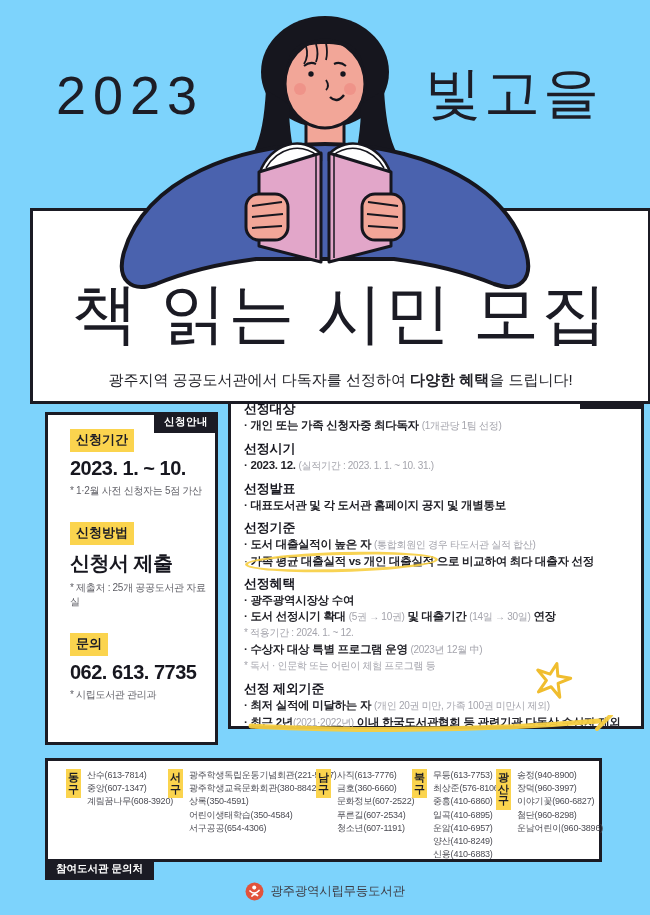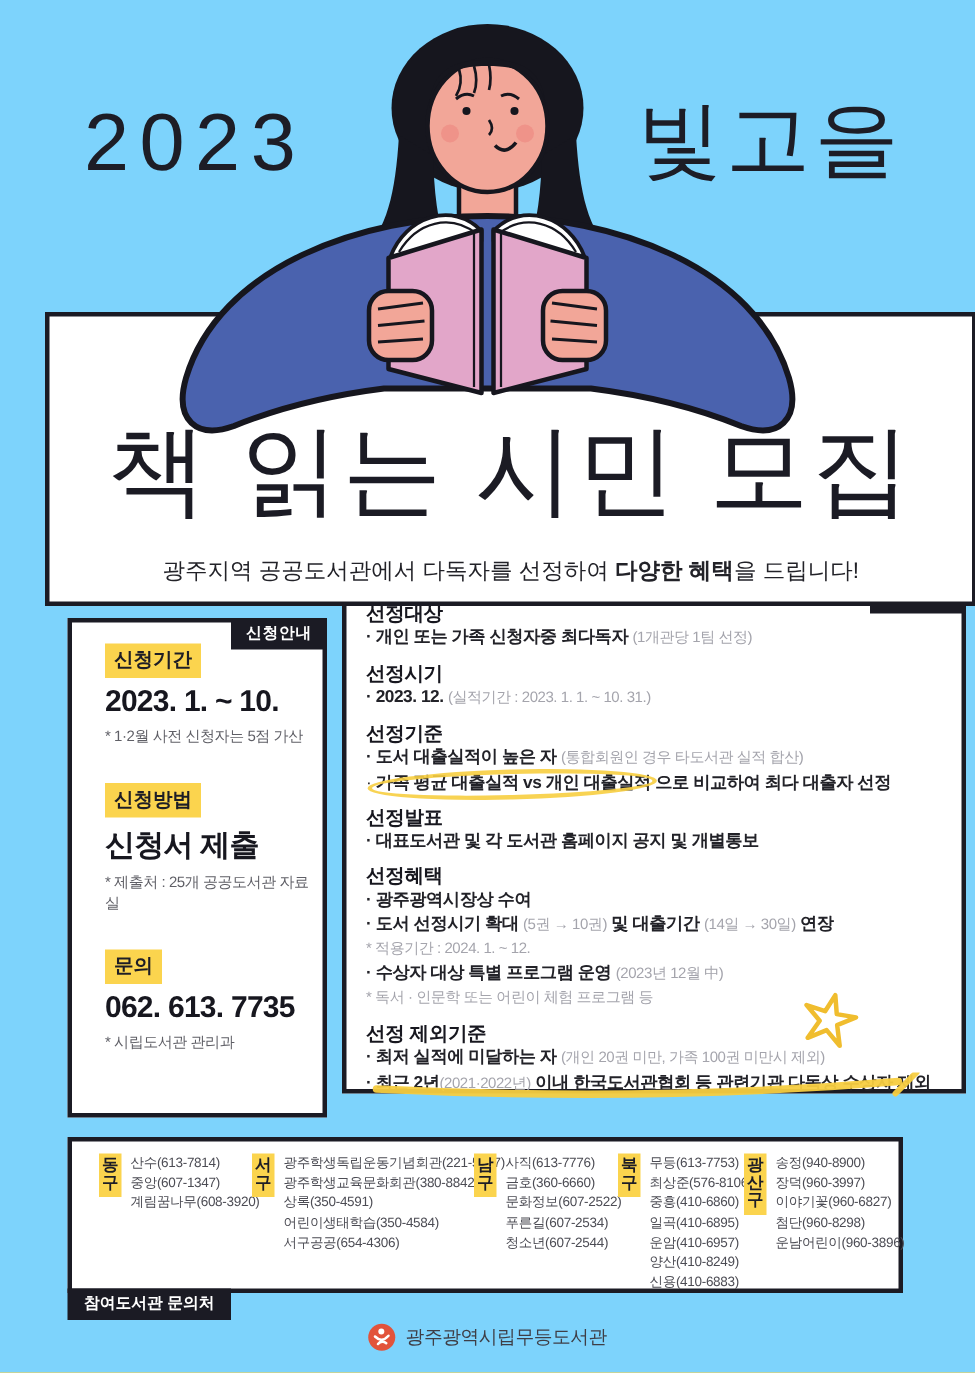--- a/index.html
+++ b/index.html
@@ -138,27 +138,27 @@
     <div class="sel-content" id="sel-groups">
         <div class="sel-group">
           <div class="sel-title">선정대상</div>
           <div class="sel-line"><span class="sp-b">· 개인 또는 가족 신청자중 최다독자 </span><span class="sp-g">(1개관당 1팀 선정)</span></div>
         </div>
         <div class="sel-group">
           <div class="sel-title">선정시기</div>
           <div class="sel-line"><span class="sp-b">· 2023. 12. </span><span class="sp-g">(실적기간 : 2023. 1. 1. ~ 10. 31.)</span></div>
         </div>
         <div class="sel-group">
+          <div class="sel-title">선정발표</div>
+          <div class="sel-line"><span class="sp-b">· 대표도서관 및 각 도서관 홈페이지 공지 및 개별통보</span></div>
+        </div>
+        <div class="sel-group">
           <div class="sel-title">선정기준</div>
           <div class="sel-line"><span class="sp-b">· 도서 대출실적이 높은 자 </span><span class="sp-g">(통합회원인 경우 타도서관 실적 합산)</span></div>
           <div class="sel-line"><span class="sp-n">· </span><span class="sp-c">가족 평균 대출실적 vs 개인 대출실적</span><span class="sp-b"> 으로 비교하여 최다 대출자 선정</span></div>
-        </div>
-        <div class="sel-group">
-          <div class="sel-title">선정발표</div>
-          <div class="sel-line"><span class="sp-b">· 대표도서관 및 각 도서관 홈페이지 공지 및 개별통보</span></div>
         </div>
         <div class="sel-group">
           <div class="sel-title">선정혜택</div>
           <div class="sel-line"><span class="sp-b">· 광주광역시장상 수여</span></div>
           <div class="sel-line"><span class="sp-b">· 도서 선정시기 확대 </span><span class="sp-g">(5권 → 10권)</span><span class="sp-b"> 및 대출기간 </span><span class="sp-g">(14일 → 30일)</span><span class="sp-b"> 연장</span></div>
           <div class="sel-line ln-note"><span class="sp-g">* 적용기간 : 2024. 1. ~ 12.</span></div>
           <div class="sel-line"><span class="sp-b">· 수상자 대상 특별 프로그램 운영 </span><span class="sp-g">(2023년 12월 中)</span></div>
           <div class="sel-line ln-note"><span class="sp-g">* 독서 · 인문학 또는 어린이 체험 프로그램 등</span></div>
         </div>
         <div class="sel-group">
@@ -198,21 +198,21 @@
             <div class="lib-item">서구공공(654-4306)</div>
           </div>
         </div>
         <div class="lib-col" style="left: 268px;">
           <div class="lib-district">남구</div>
           <div class="lib-items">
             <div class="lib-item">사직(613-7776)</div>
             <div class="lib-item">금호(360-6660)</div>
             <div class="lib-item">문화정보(607-2522)</div>
             <div class="lib-item">푸른길(607-2534)</div>
-            <div class="lib-item">청소년(607-2544)</div>
+            <div class="lib-item">청소년(607-1191)</div>
           </div>
         </div>
         <div class="lib-col" style="left: 364px;">
           <div class="lib-district">북구</div>
           <div class="lib-items">
             <div class="lib-item">무등(613-7753)</div>
             <div class="lib-item">최상준(576-8106)</div>
             <div class="lib-item">중흥(410-6860)</div>
             <div class="lib-item">일곡(410-6895)</div>
             <div class="lib-item">운암(410-6957)</div>

